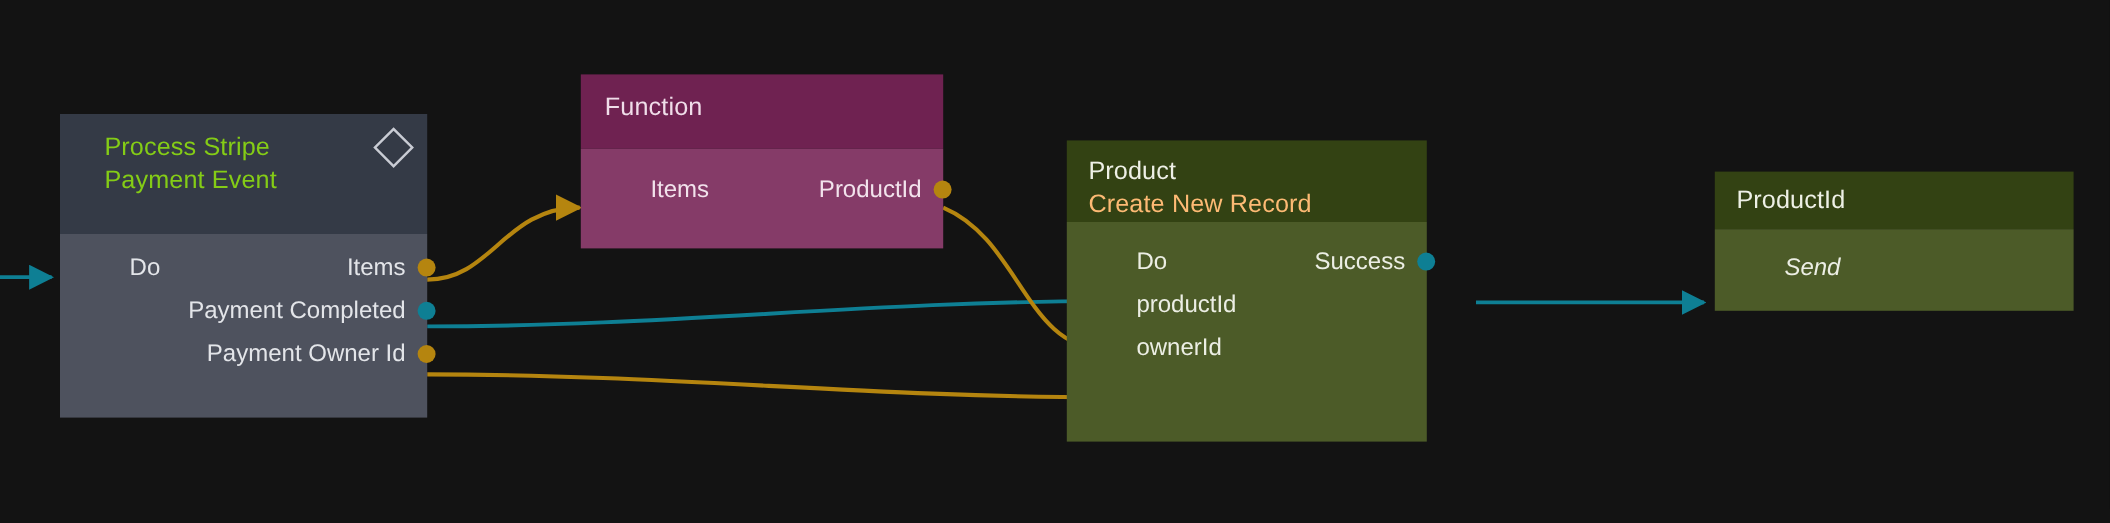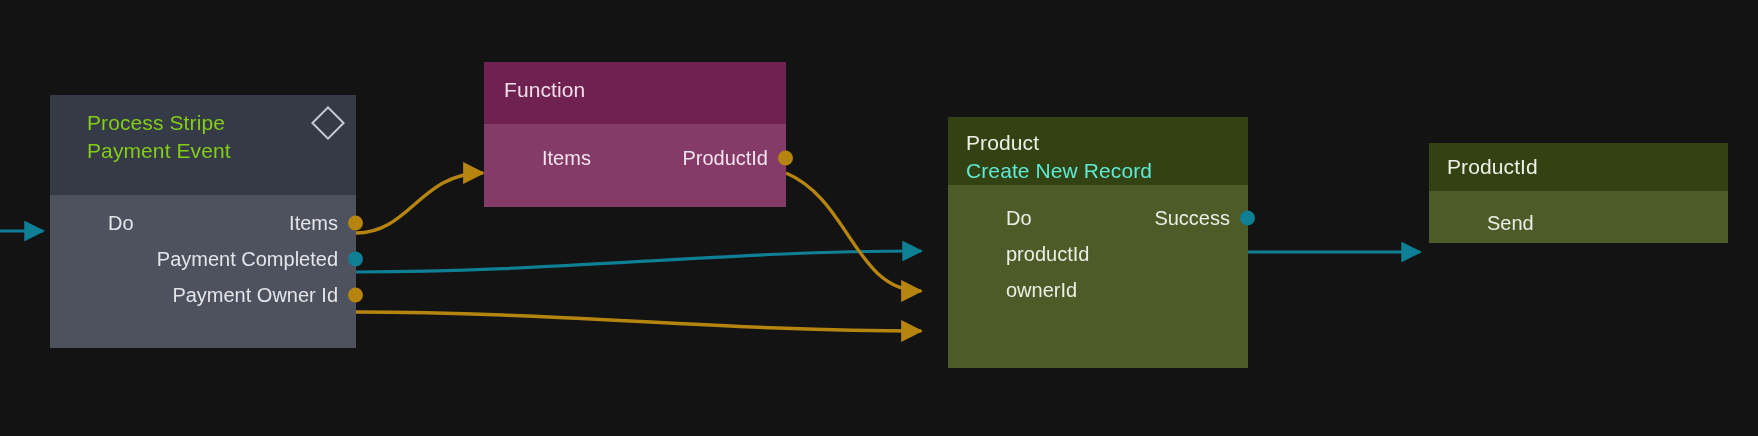--- a/index.html
+++ b/index.html
@@ -46,21 +46,21 @@
 
   .node-title {
     font-size: 21px;
     line-height: 28px;
     color: #e9eaee;
     letter-spacing: 0.1px;
   }
   .node-subtitle {
     font-size: 21px;
     line-height: 28px;
-    color: #5eead4;
+    color: #fdba74;
     letter-spacing: 0.1px;
   }
 
   
   .node.event .node-header { background: #343a46; }
   .node.event .node-body   { background: #4e525e; }
   .node.event .node-title  { color: #84cc16; margin-left: 19px; }
 
   
   .node.function .node-header { background: #6f2251; padding-left: 20px; }
@@ -170,21 +170,21 @@
     <div class="node-body" style="height:83px; padding-top:16px;">
       <div class="port-row">
         <span class="port-dot in" style="background:#b5850f; opacity:0;"></span>
         <span class="port-label in">Items</span>
         <span class="port-label out">ProductId</span>
         <span class="port-dot out" style="background:#b5850f;"></span>
       </div>
     </div>
   </div>
 
-  <div class="node action" style="left:948px; top:117px; width:300px;">
+  <div class="node action" style="left:889px; top:117px; width:300px;">
     <div class="node-header" style="height:68px; padding-top:12px; padding-bottom:8px;">
       <div class="node-title">Product</div>
       <div class="node-subtitle">Create New Record</div>
     </div>
     <div class="node-body" style="height:183px; padding-top:15px;">
       <div class="port-row">
         <span class="port-label in">Do</span>
         <span class="port-label out">Success</span>
         <span class="port-dot out" style="background:#0e7f94;"></span>
       </div>
@@ -194,20 +194,20 @@
       <div class="port-row">
         <span class="port-label in">ownerId</span>
       </div>
     </div>
   </div>
 
   <div class="node action" style="left:1429px; top:143px; width:299px;">
     <div class="node-header" style="height:48px; padding-top:10px;">
       <div class="node-title">ProductId</div>
     </div>
-    <div class="node-body" style="height:52px; padding-top:14px;">
+    <div class="node-body" style="height:68px; padding-top:14px;font-style:italic;">
       <div class="port-row">
         <span class="port-label in">Send</span>
       </div>
     </div>
   </div>
 
 </div>
 
 </body></html>

